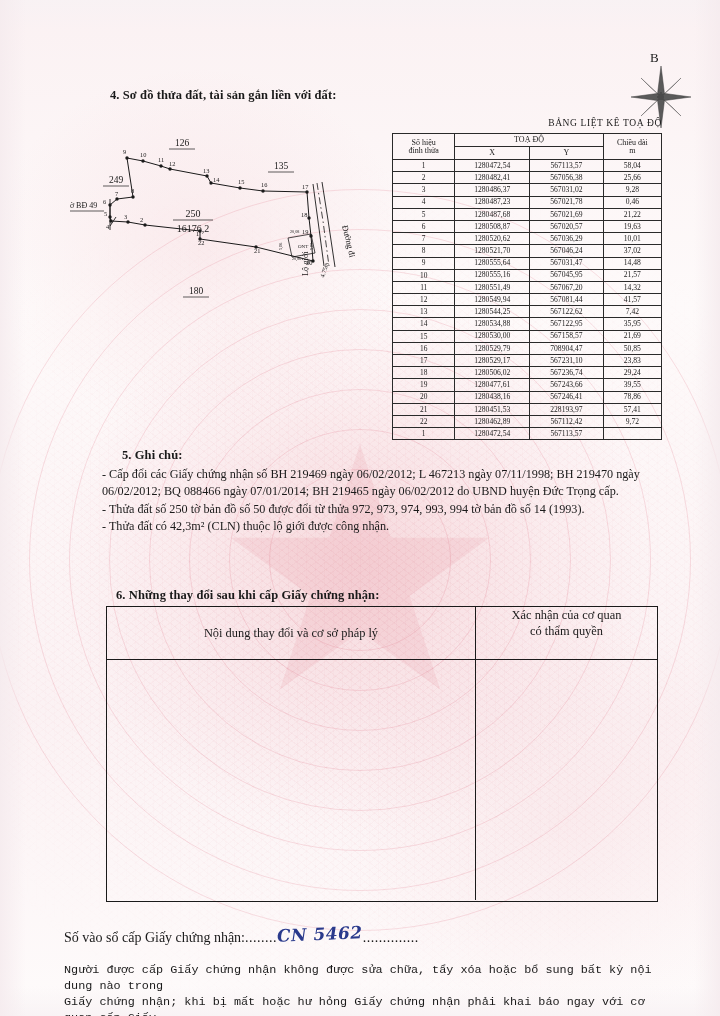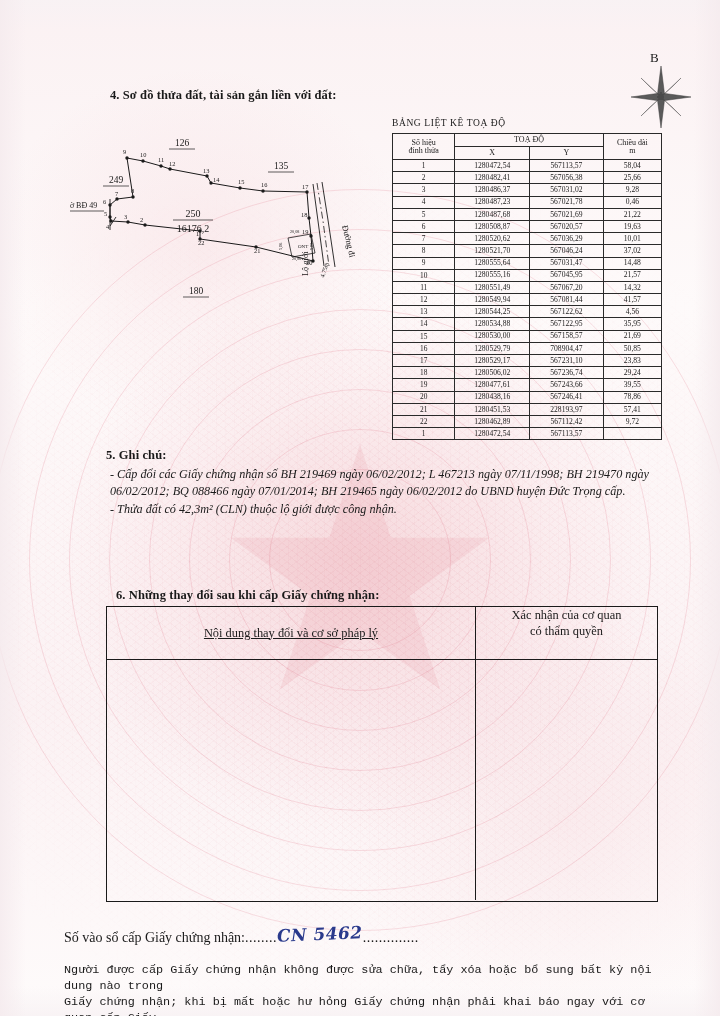--- a/index.html
+++ b/index.html
@@ -73,34 +73,34 @@
   .content { position: relative; z-index: 2; }
 
   
   .sec-head {
     position: absolute;
     font-weight: 700;
     font-size: 12.5px;
     letter-spacing: 0.1px;
   }
   #sec4 { left: 110px; top: 88px; }
-  #sec5 { left: 106px; top: 448px; text-align: center; }
+  #sec5 { left: 122px; top: 448px; text-align: center; }
   #sec6 { left: 116px; top: 588px; }
 
   
   .compass { position: absolute; left: 628px; top: 52px; width: 66px; height: 78px; }
   .compass .lbl {
     position: absolute; left: 22px; top: -2px;
     font-size: 13px; font-family: "Liberation Serif", serif;
   }
 
   
   .coord-wrap { position: absolute; left: 392px; top: 118px; width: 270px; }
   .coord-title {
-    text-align: left;
+    text-align: right;
     font-size: 9.5px;
     letter-spacing: 0.6px;
     margin-bottom: 5px;
     white-space: nowrap;
   }
   table.coord {
     border-collapse: collapse;
     width: 270px;
     font-size: 7.4px;
     font-family: "Liberation Serif", serif;
@@ -118,42 +118,41 @@
   .th-len { width: 48px; }
   table.coord td.num { font-size: 7.6px; }
 
   
   .diagram { position: absolute; left: 70px; top: 126px; width: 330px; height: 210px; }
   .diagram svg { display: block; }
 
   
   .notes {
     position: absolute;
-    left: 110px; top: 466px;
+    left: 102px; top: 466px;
     width: 552px;
     font-size: 12.2px;
     line-height: 17.4px;
-    font-style: italic;
   }
   .notes p { margin: 0; }
 
   
   .chg {
     position: absolute;
     left: 106px; top: 606px;
     width: 552px; height: 296px;
     border: 1.4px solid #1a1a1a;
     box-sizing: border-box;
   }
   .chg .hdr-row { display: flex; height: 52px; border-bottom: 1.4px solid #1a1a1a; }
   .chg .c1 {
     flex: 0 0 368px;
     border-right: 1.4px solid #1a1a1a;
     display: flex; align-items: center; justify-content: center;
-    font-size: 12.4px; text-align: center; text-decoration: underline;
+    font-size: 12.4px; text-align: center;
   }
   .chg .c2 {
     flex: 1;
     display: flex; align-items: flex-start; justify-content: center;
     font-size: 12.4px; text-align: center; line-height: 16px;
   }
   .chg .body-row { display: flex; height: 240px; }
   .chg .b1 { flex: 0 0 368px; border-right: 1.4px solid #1a1a1a; }
   .chg .b2 { flex: 1; }
 
@@ -431,21 +430,21 @@
             <tr>
               <td>12</td>
               <td class="num">1280549,94</td>
               <td class="num">567081,44</td>
               <td class="num">41,57</td>
             </tr>
             <tr>
               <td>13</td>
               <td class="num">1280544,25</td>
               <td class="num">567122,62</td>
-              <td class="num">4,56</td>
+              <td class="num">7,42</td>
             </tr>
             <tr>
               <td>14</td>
               <td class="num">1280534,88</td>
               <td class="num">567122,95</td>
               <td class="num">35,95</td>
             </tr>
             <tr>
               <td>15</td>
               <td class="num">1280530,00</td>
@@ -500,20 +499,21 @@
               <td class="num">567113,57</td>
               <td class="num"></td>
             </tr>
           </tbody>
       </table>
     </div>
 
     <div class="sec-head" id="sec5">5. Ghi chú:</div>
     <div class="notes">
       <p>- Cấp đổi các Giấy chứng nhận số BH 219469 ngày 06/02/2012; L 467213 ngày 07/11/1998; BH 219470 ngày 06/02/2012; BQ 088466 ngày 07/01/2014; BH 219465 ngày 06/02/2012 do UBND huyện Đức Trọng cấp.</p>
+      <p>- Thửa đất số 250 tờ bản đồ số 50 được đổi từ thửa 972, 973, 974, 993, 994 tờ bản đồ số 14 (1993).</p>
       <p>- Thửa đất có 42,3m² (CLN) thuộc lộ giới được công nhận.</p>
     </div>
 
     <div class="sec-head" id="sec6">6. Những thay đổi sau khi cấp Giấy chứng nhận:</div>
     <div class="chg">
       <div class="hdr-row">
         <div class="c1">Nội dung thay đổi và cơ sở pháp lý</div>
         <div class="c2">
           <div>
             <div>Xác nhận của cơ quan</div>

